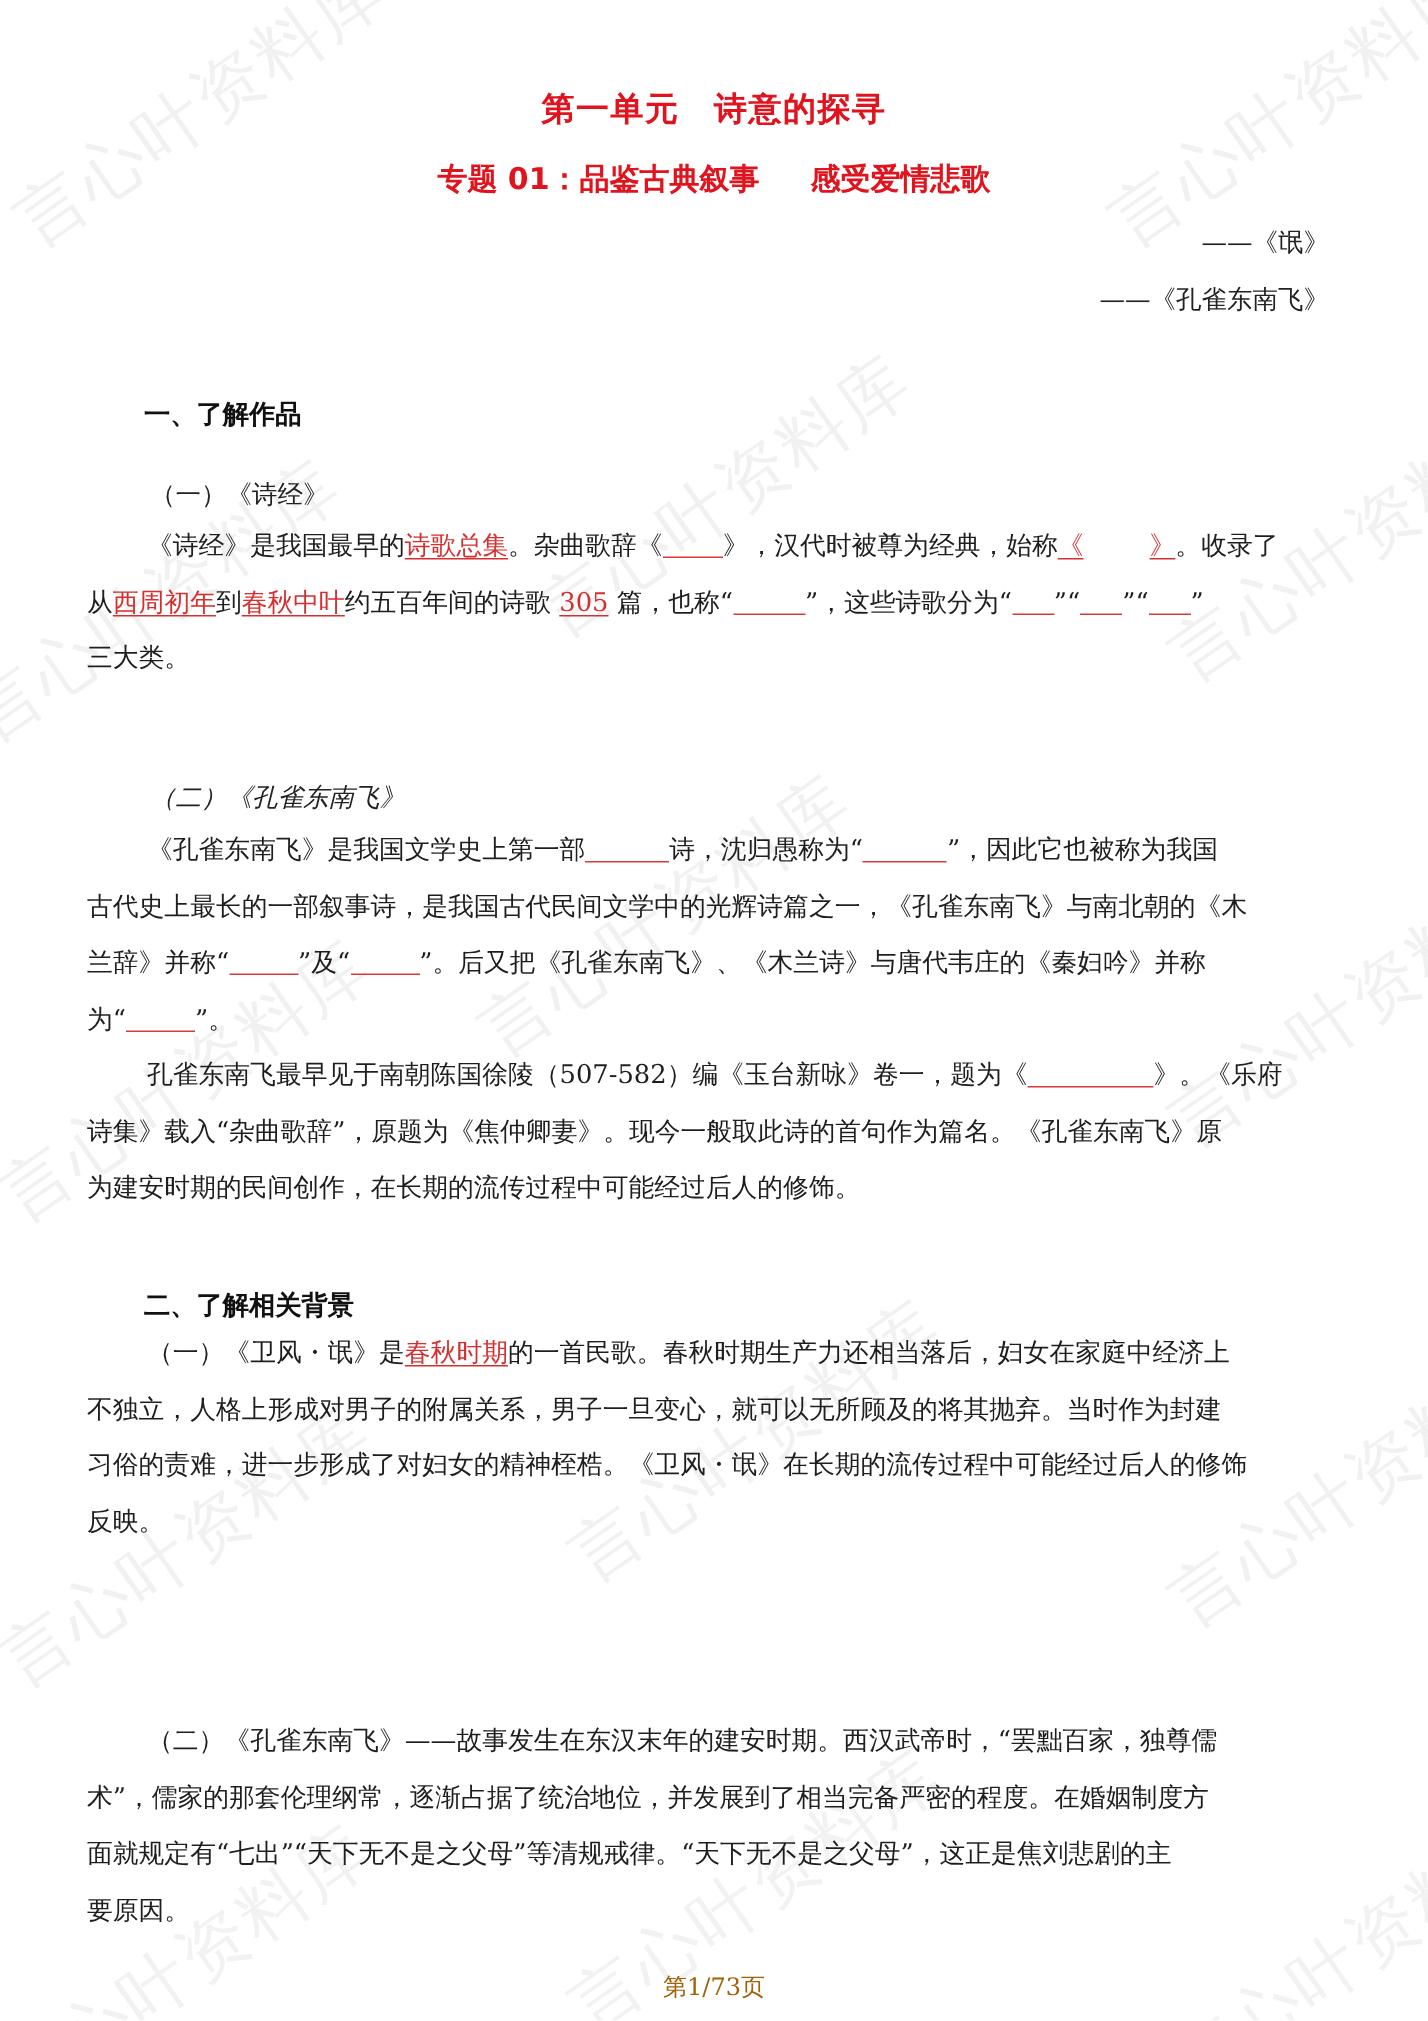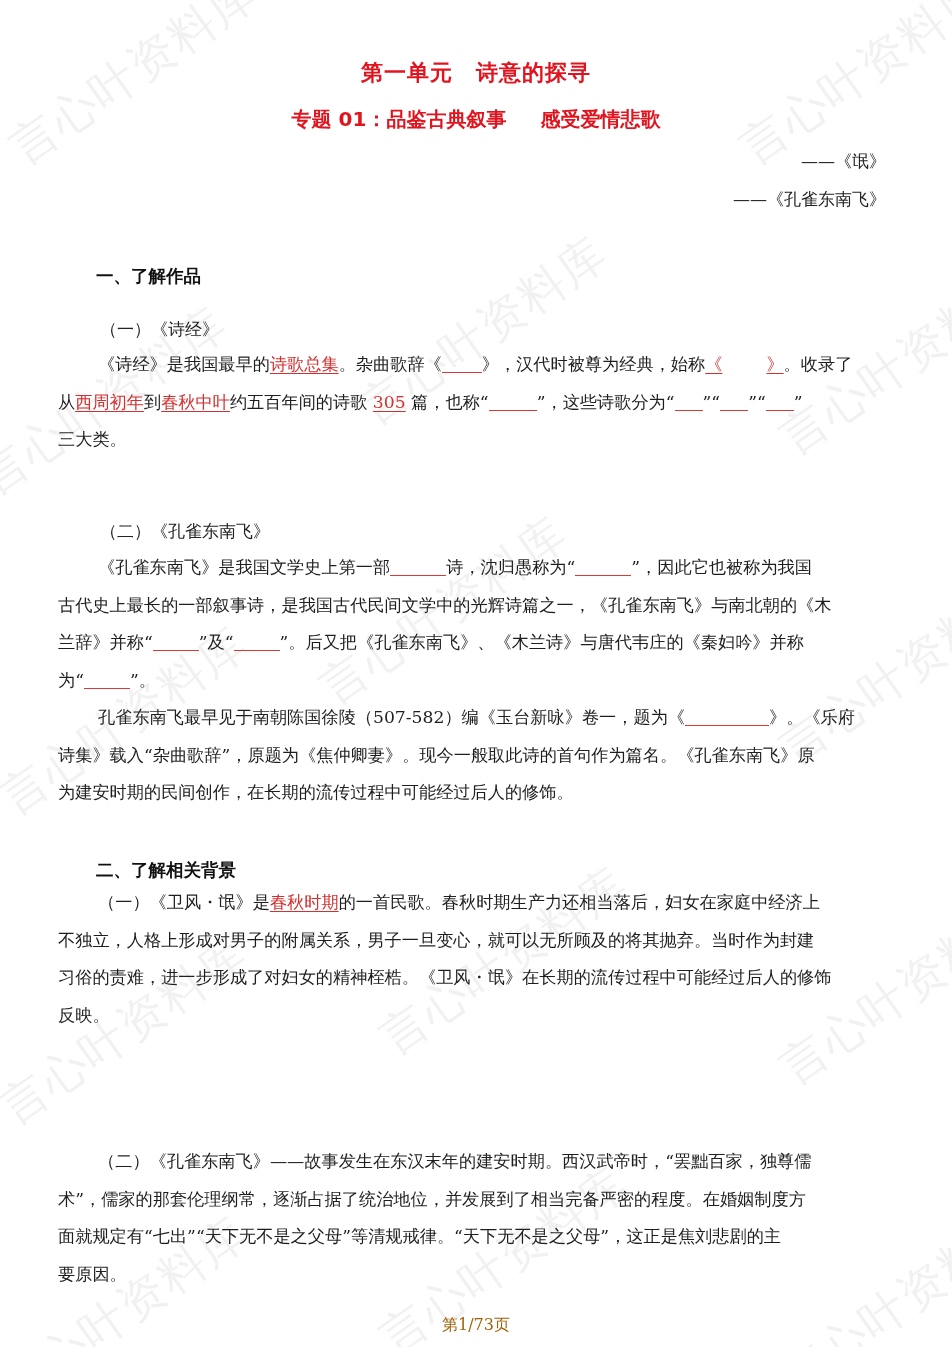--- a/index.html
+++ b/index.html
@@ -147,21 +147,21 @@
   <div class="h2" style="top:264px;text-align:center;">一、了解作品</div>
 
   <div class="h3" style="top:318px;">（一）《诗经》</div>
 
   <div class="para" style="top:346px;">
     <span class="line indent"><span>《诗经》是我国最早的</span><span class="red-u">诗歌总集</span><span>。杂曲歌辞《</span><span class="blank" style="width:40px;"></span><span>》，汉代时被尊为经典，始称</span><span class="red-u"><span>《</span><span style="display:inline-block;width:44px;"></span><span>》</span></span><span>。收录了</span></span>
     <span class="line"><span>从</span><span class="red-u">西周初年</span><span>到</span><span class="red-u">春秋中叶</span><span>约五百年间的诗歌 </span><span class="red-u">305</span><span> 篇，也称“</span><span class="blank" style="width:48px;"></span><span>”，这些诗歌分为“</span><span class="blank" style="width:28px;"></span><span>”“</span><span class="blank" style="width:28px;"></span><span>”“</span><span class="blank" style="width:28px;"></span><span>”</span></span>
     <span class="line">三大类。</span>
   </div>
 
-  <div class="h3" style="top:520px;">（二）《孔雀东南飞》</div>
+  <div class="h3" style="top:520px;font-style:italic;">（二）《孔雀东南飞》</div>
 
   <div class="para" style="top:549px;">
     <span class="line indent"><span>《孔雀东南飞》是我国文学史上第一部</span><span class="blank" style="width:56px;"></span><span>诗，沈归愚称为“</span><span class="blank" style="width:56px;"></span><span>”，因此它也被称为我国</span></span>
     <span class="line">古代史上最长的一部叙事诗，是我国古代民间文学中的光辉诗篇之一，《孔雀东南飞》与南北朝的《木</span>
     <span class="line"><span>兰辞》并称“</span><span class="blank" style="width:46px;"></span><span>”及“</span><span class="blank" style="width:46px;"></span><span>”。后又把《孔雀东南飞》、《木兰诗》与唐代韦庄的《秦妇吟》并称</span></span>
     <span class="line"><span>为“</span><span class="blank" style="width:46px;"></span><span>”。</span></span>
   </div>
 
   <div class="para" style="top:699px;">
     <span class="line indent"><span>孔雀东南飞最早见于南朝陈国徐陵（507-582）编《玉台新咏》卷一，题为《</span><span class="blank" style="width:84px;"></span><span>》。《乐府</span></span>

